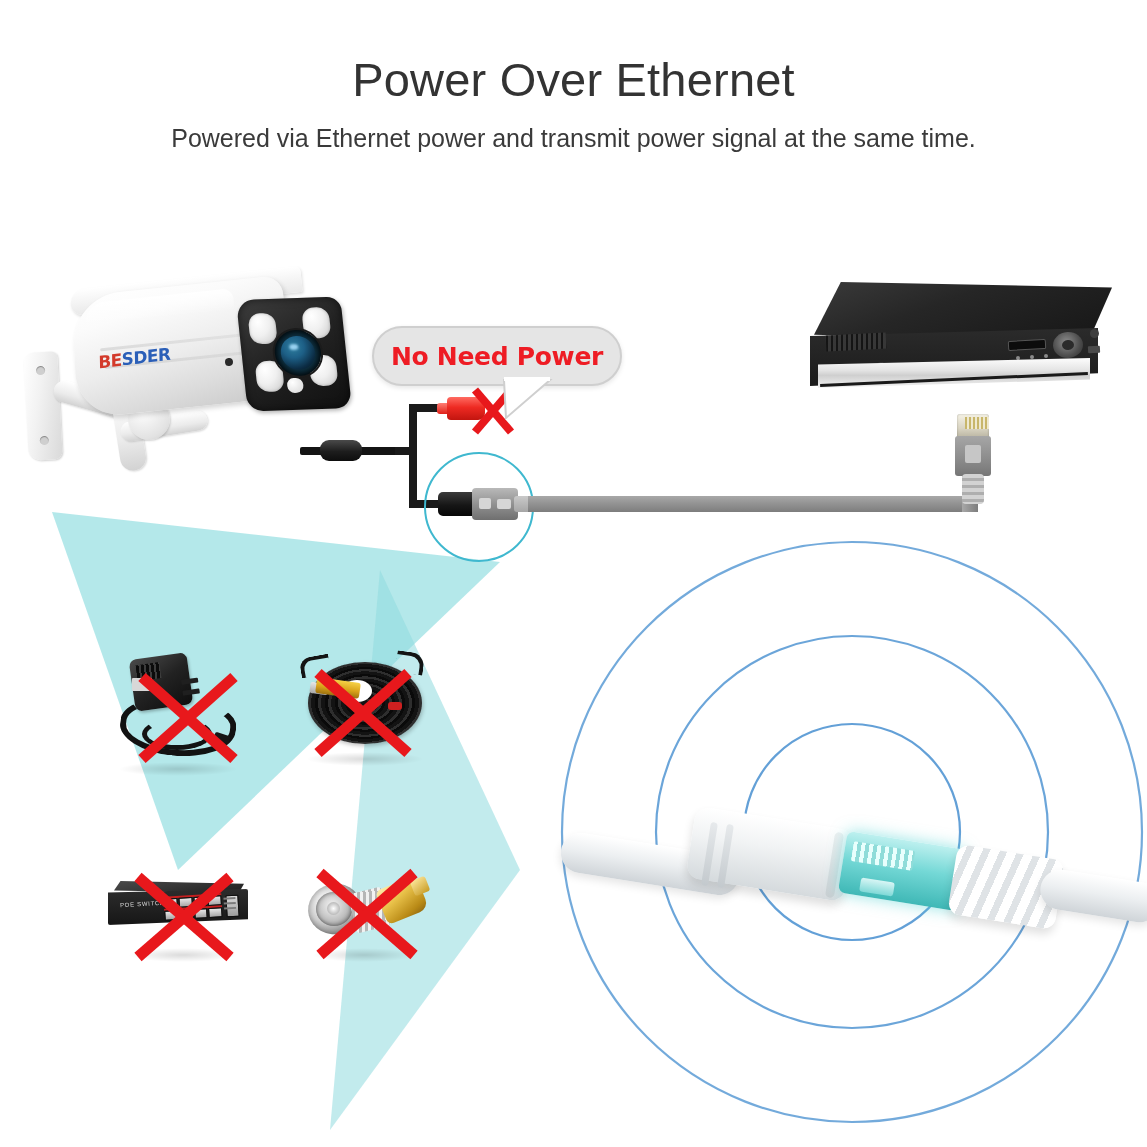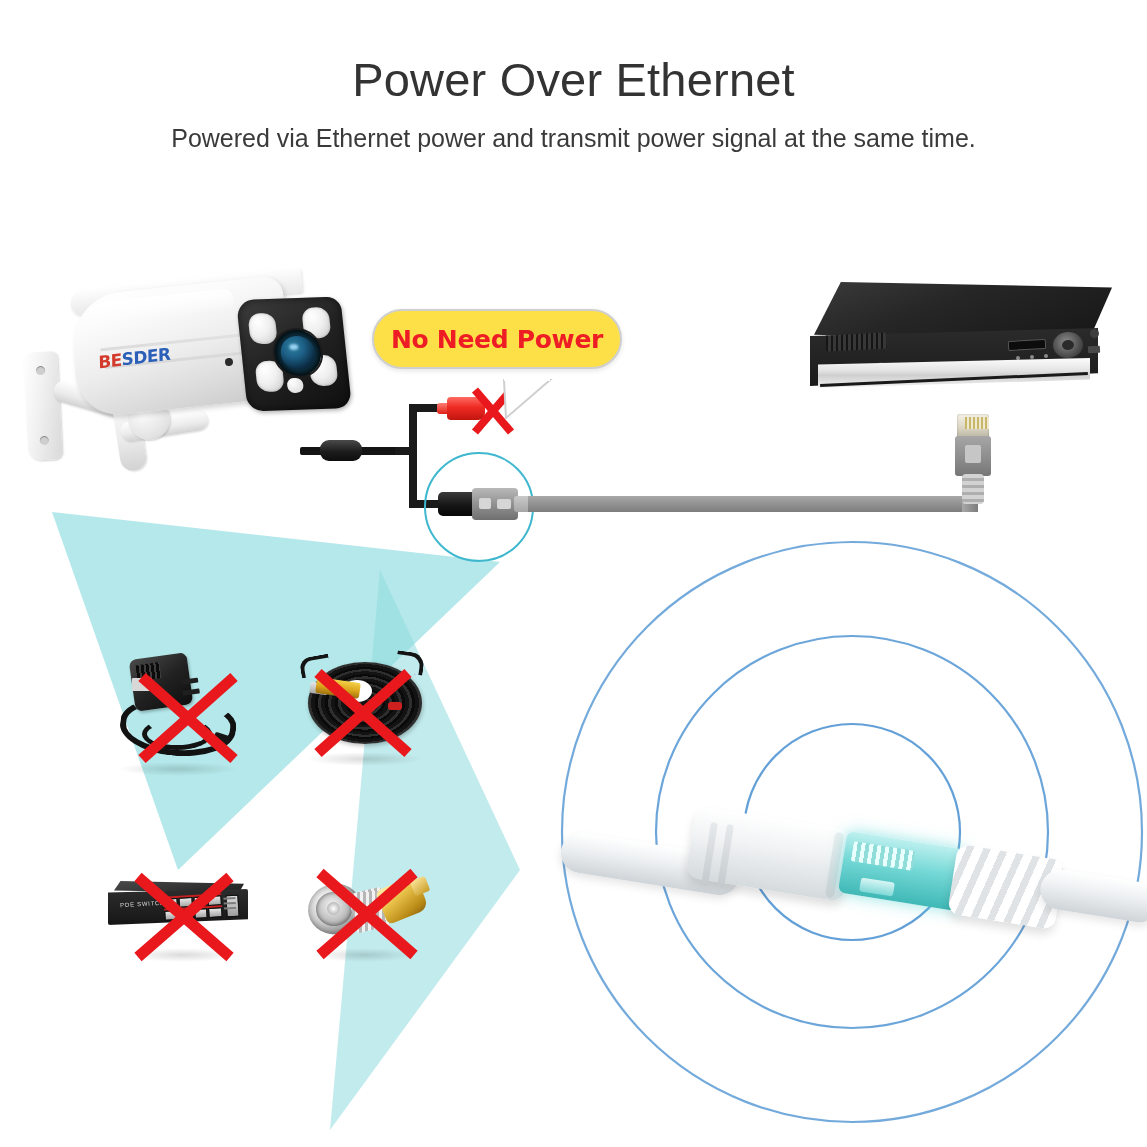--- a/index.html
+++ b/index.html
@@ -289,22 +289,22 @@
     position: absolute; left: 280px; top: 47px; width: 9px; height: 9px;
     border-radius: 50%; background: #3e3e3e;
   }
   .nvr-sidebtn {
     position: absolute; left: 66px; top: 80px; width: 10px; height: 10px;
     border-radius: 50%; background: #3a3a3a; transform: rotate(-3deg);
   }
 
   
   #bubble {
-    position: absolute; left: 372px; top: 309px; width: 250px; height: 60px;
-    background: #fde047;
+    position: absolute; left: 372px; top: 326px; width: 250px; height: 60px;
+    background: #e5e5e5;
     border: 2px solid #cfcfcf;
     border-radius: 32px;
     box-shadow: 0 2px 5px rgba(0,0,0,.10);
   }
   #bubble .txt {
     position: absolute; left: 0; top: 0; width: 100%; height: 100%;
     display: flex; align-items: center; justify-content: center;
     font-size: 25px; font-weight: 700; color: #ee1c24;
     font-family: "DejaVu Sans", sans-serif;
     letter-spacing: -.3px;

